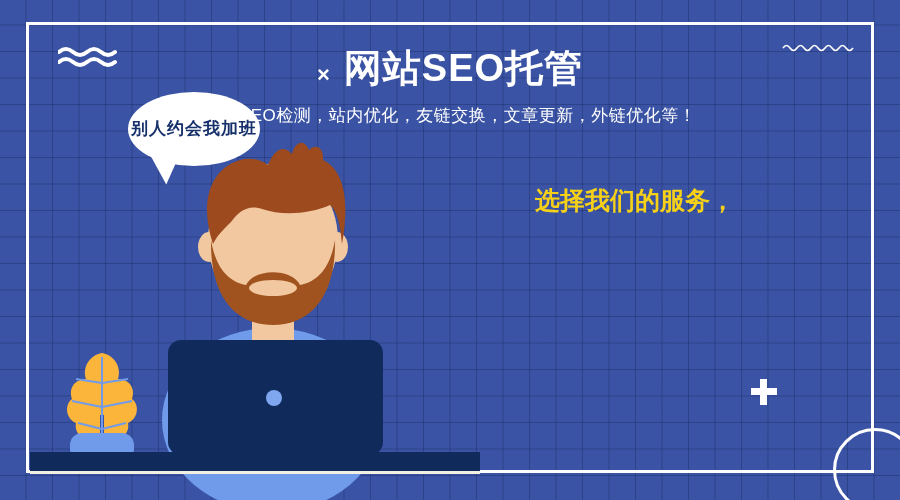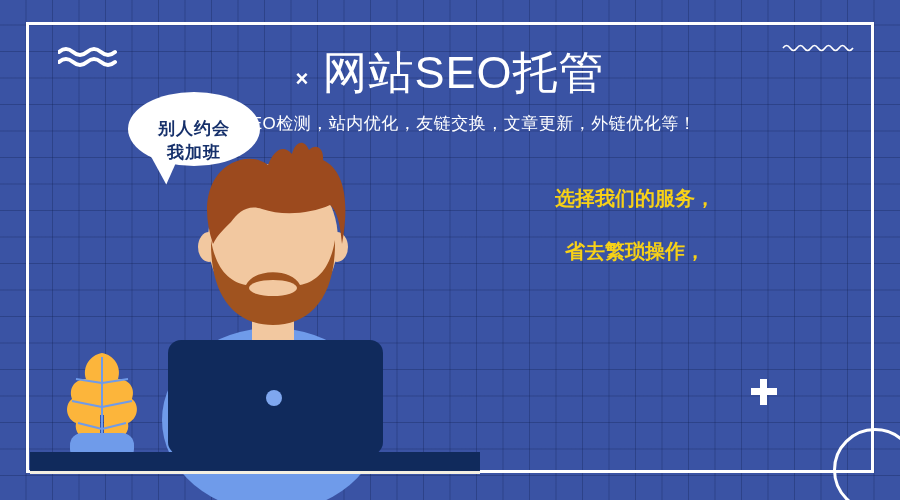--- a/index.html
+++ b/index.html
@@ -92,22 +92,22 @@
   }
   .headline-x {
     color: #ffffff;
     font-size: 22px;
     font-weight: bold;
     line-height: 1;
     transform: translateY(6px);
   }
   .headline {
     color: #ffffff;
-    font-size: 45px;
-    font-weight: normal;
+    font-size: 38px;
+    font-weight: bold;
     letter-spacing: 1px;
     line-height: 1.1;
     white-space: nowrap;
   }
   .subhead {
     margin-top: 14px;
     color: #ffffff;
     font-size: 17px;
     letter-spacing: 0.5px;
     white-space: nowrap;
@@ -116,41 +116,41 @@
   
   .sales-copy {
     position: absolute;
     left: 420px;
     top: 188px;
     width: 430px;
     text-align: center;
   }
   .sales-line {
     color: #f7d117;
-    font-size: 20px;
+    font-size: 25px;
     font-weight: bold;
     line-height: 1;
     margin-bottom: 33px;
     white-space: nowrap;
   }
   .sales-line:last-child { margin-bottom: 0; }
 
   
   .bubble {
     position: absolute;
     left: 128px;
     top: 92px;
     width: 132px;
     height: 74px;
     background: #ffffff;
     border-radius: 50% / 50%;
     display: flex;
-    flex-direction: column;
+    flex-direction: row;
     align-items: center;
-    justify-content: flex-end;
+    justify-content: center;
     z-index: 6;
   }
   .bubble-line {
     color: #16306b;
     font-size: 17px;
     font-weight: bold;
     line-height: 1.45;
     letter-spacing: 1px;
   }
   .bubble-tail {
@@ -240,21 +240,20 @@
   <div class="headline-wrap">
     <div class="headline-row">
       <span class="headline-x">×</span>
       <span class="headline">网站SEO托管</span>
     </div>
     <div class="subhead">含：SEO检测，站内优化，友链交换，文章更新，外链优化等！</div>
   </div>
 
   <div class="sales-copy">
     <div class="sales-line">选择我们的服务，</div>
-    <div class="sales-line">省去繁琐操作，</div>
   </div>
 
   <svg class="person" viewBox="0 0 900 500">
 
     <ellipse cx="272" cy="420" rx="110" ry="92" fill="#6f9bea"></ellipse>
 
     <rect x="252" y="300" width="42" height="62" rx="18" fill="#f2c8a0"></rect>
 
     <ellipse cx="209" cy="247" rx="11" ry="15" fill="#f2c8a0"></ellipse>
     <ellipse cx="337" cy="247" rx="11" ry="15" fill="#f2c8a0"></ellipse>

